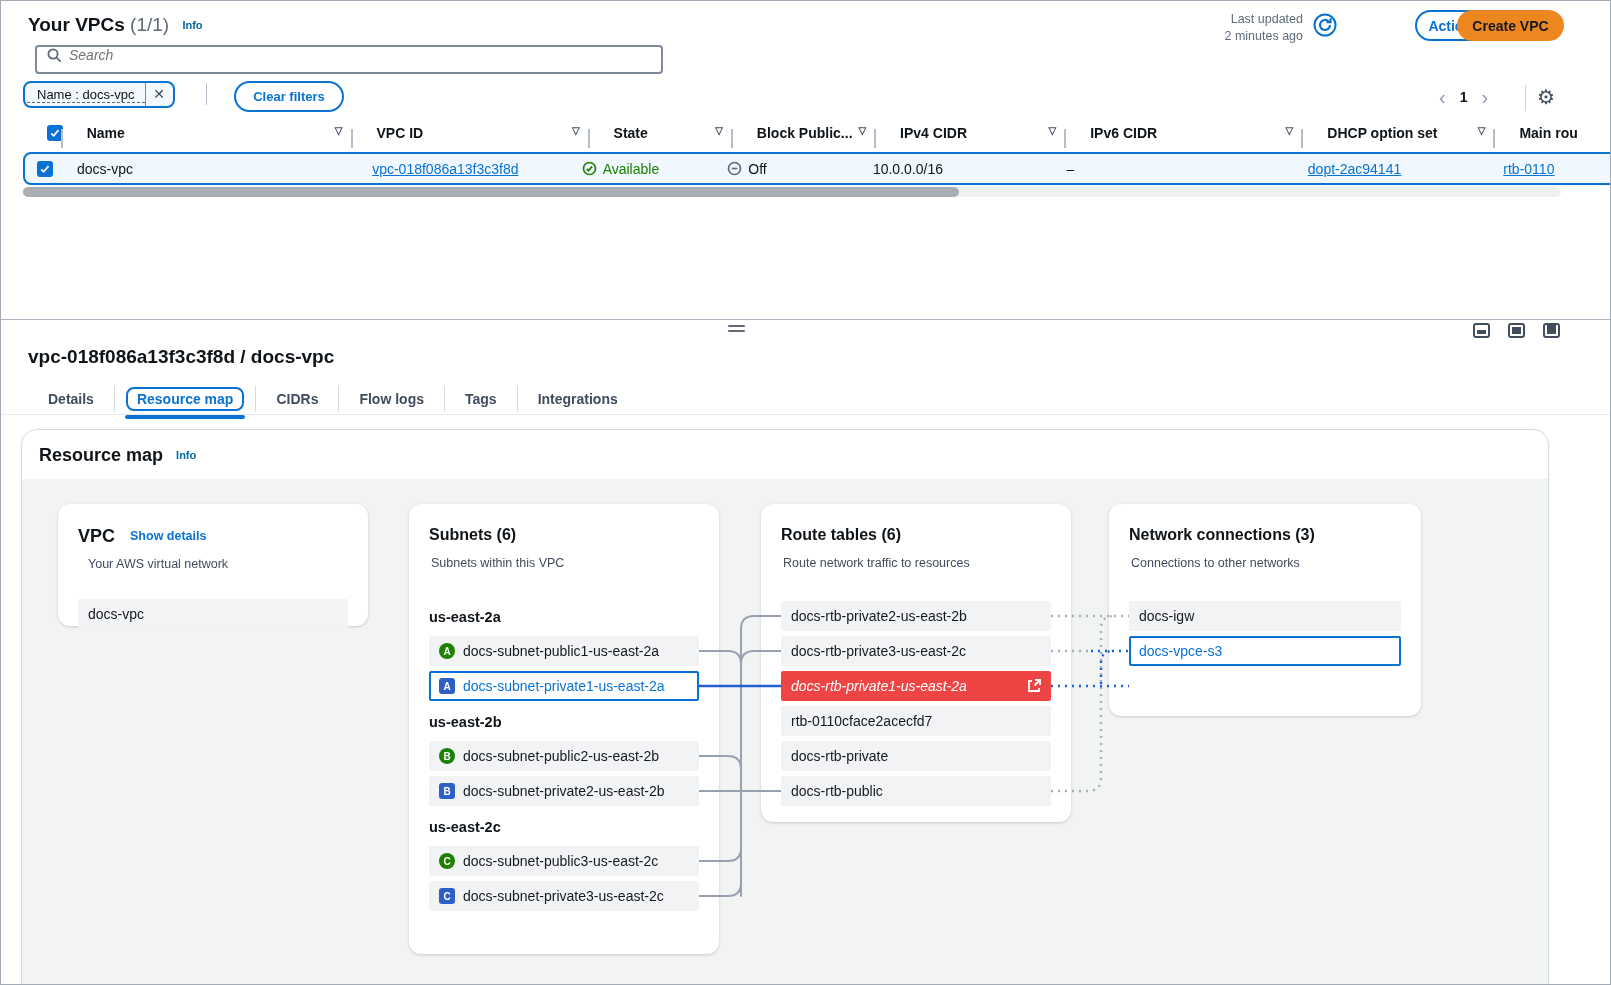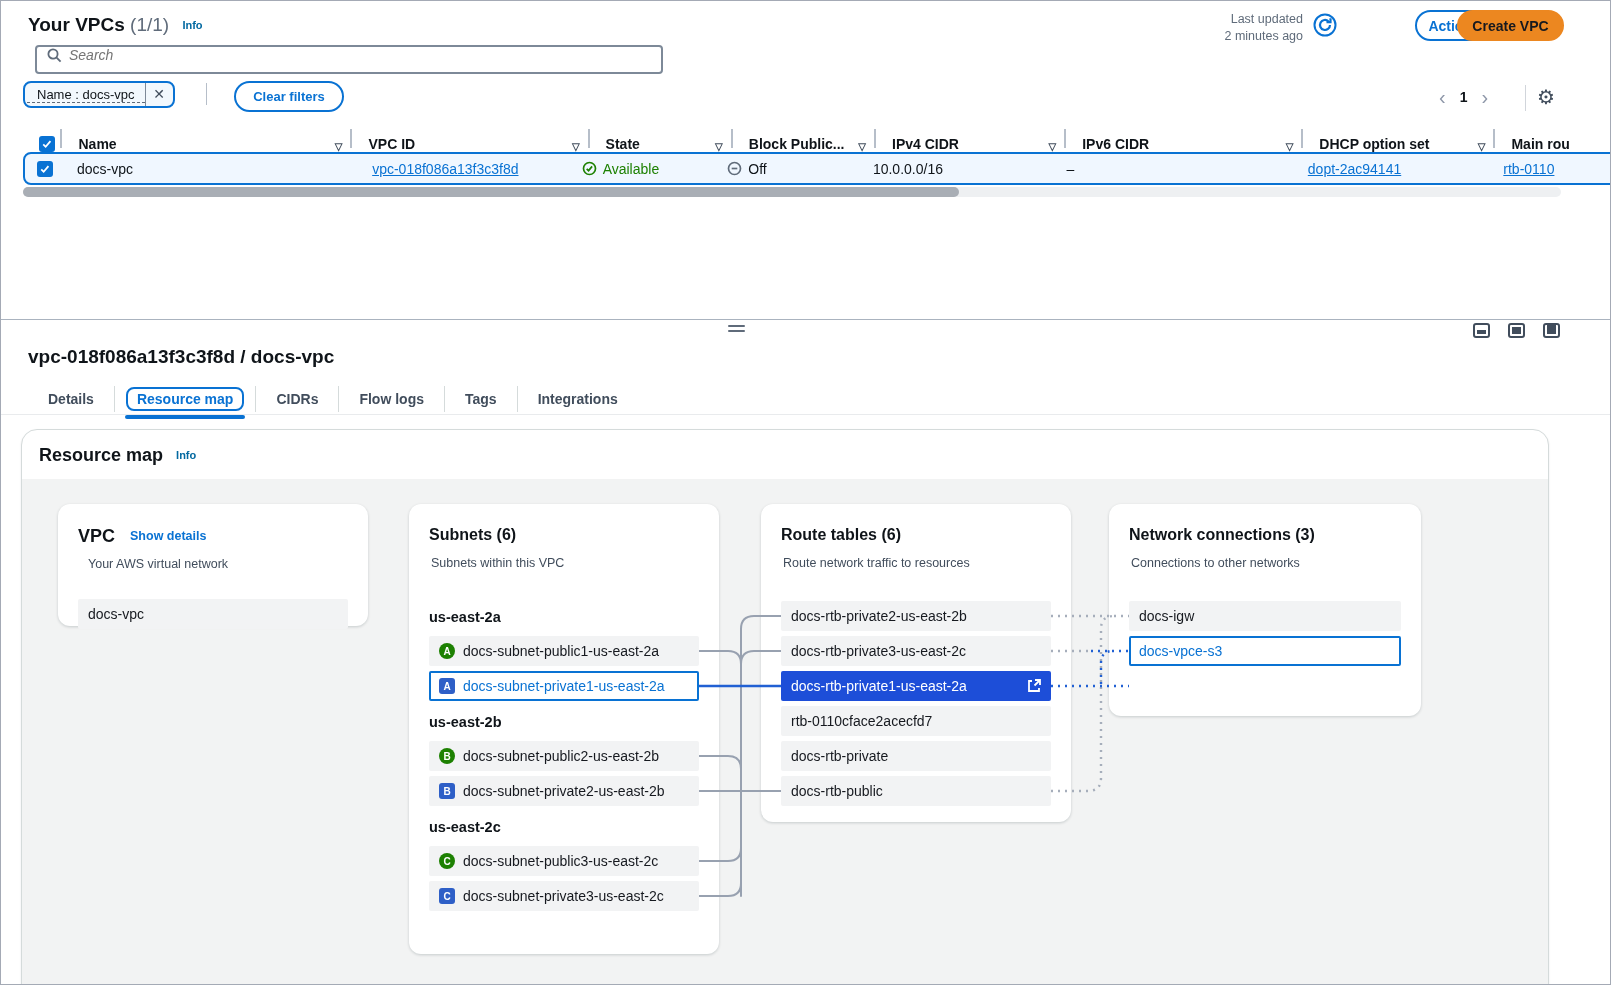--- a/index.html
+++ b/index.html
@@ -37,22 +37,22 @@
 
   
   .pager { position:absolute; left:1438px; top:86px; display:flex; align-items:center; gap:14px; }
   .pg-chev { font-size:20px; color:#8d96a8; background:none; border:none; cursor:pointer; line-height:20px; }
   .pg-num { font-size:14px; font-weight:bold; }
   .pager-sep { position:absolute; left:1524px; top:84px; height:26px; width:1px; background:#d1d5db; }
   .gear-btn { position:absolute; left:1536px; top:84px; font-size:20px; color:#414d5c; background:none; border:none; cursor:pointer; }
 
   
   .thead { position:absolute; left:22px; top:124px; height:27px; display:flex; width:1600px; }
-  .th { position:relative; display:flex; align-items:flex-end; font-size:14px; font-weight:bold;
-        padding-left:16px; white-space:nowrap; overflow:hidden; }
+  .th { position:relative; display:flex; align-items:flex-start; font-size:14px; font-weight:bold;
+        padding-left:24px; white-space:nowrap; overflow:hidden; }
   .th .sort { margin-left:auto; margin-right:10px; font-size:10px; color:#414d5c; cursor:pointer; }
   .th .colsep { position:absolute; right:0; top:4px; bottom:4px; width:2px; background:#b6bec9; }
   .trow { position:absolute; left:22px; top:151px; height:33px; width:1600px; display:flex;
           background:#f0f7ff; border:2px solid #0972d3; border-radius:8px; }
   .td { display:flex; align-items:center; font-size:14px; padding-left:12px; white-space:nowrap; overflow:hidden; }
   .link { color:#0972d3; text-decoration:underline; cursor:pointer; }
   .state-ok { color:#1d8102; display:flex; align-items:center; gap:6px; }
   .state-off { display:flex; align-items:center; gap:6px; }
   .cb { width:16px; height:16px; background:#0972d3; border-radius:3px; display:inline-flex;
         align-items:center; justify-content:center; cursor:pointer; }
@@ -105,21 +105,21 @@
   .stack-subnets { left:428px; top:595px; }
   .stack-rt  { left:780px; top:600px; }
   .stack-nc  { left:1128px; top:600px; width:272px; }
   .rm-group { margin-top:8px; height:26px; display:flex; align-items:center; font-size:14.5px; font-weight:bold; }
   .rm-item { height:30px; display:flex; align-items:center; padding:0 10px; font-size:14px;
              background:#f2f3f4; border-radius:2px; color:#16191f; cursor:pointer; white-space:nowrap; overflow:hidden; }
   .rm-item + .rm-item { margin-top:5px; }
   .rm-group + .rm-item { margin-top:6px; }
   .rm-item + .rm-group { margin-top:8px; }
   .rm-item.outlined { background:#fff; border:2px solid #0972d3; color:#0972d3; padding:0 8px; }
-  .rm-item.selected { background:#1d4ed8; color:#fff; }
+  .rm-item.selected { background:#ef4444; color:#fff;font-style:italic; }
   .rm-item.selected .ext { margin-left:auto; display:flex; }
   .badge { width:16px; height:16px; min-width:16px; margin-right:8px; display:inline-flex; align-items:center;
            justify-content:center; font-size:10px; font-weight:bold; color:#fff; }
   .badge.public  { background:#1d8102; border-radius:50%; }
   .badge.private { background:#2e5fc7; border-radius:3px; }
 
   .conn-svg { position:absolute; pointer-events:none; }
   .conn-left  { left:698px; top:595px; }
   .conn-right { left:1050px; top:600px; }
 </style>

